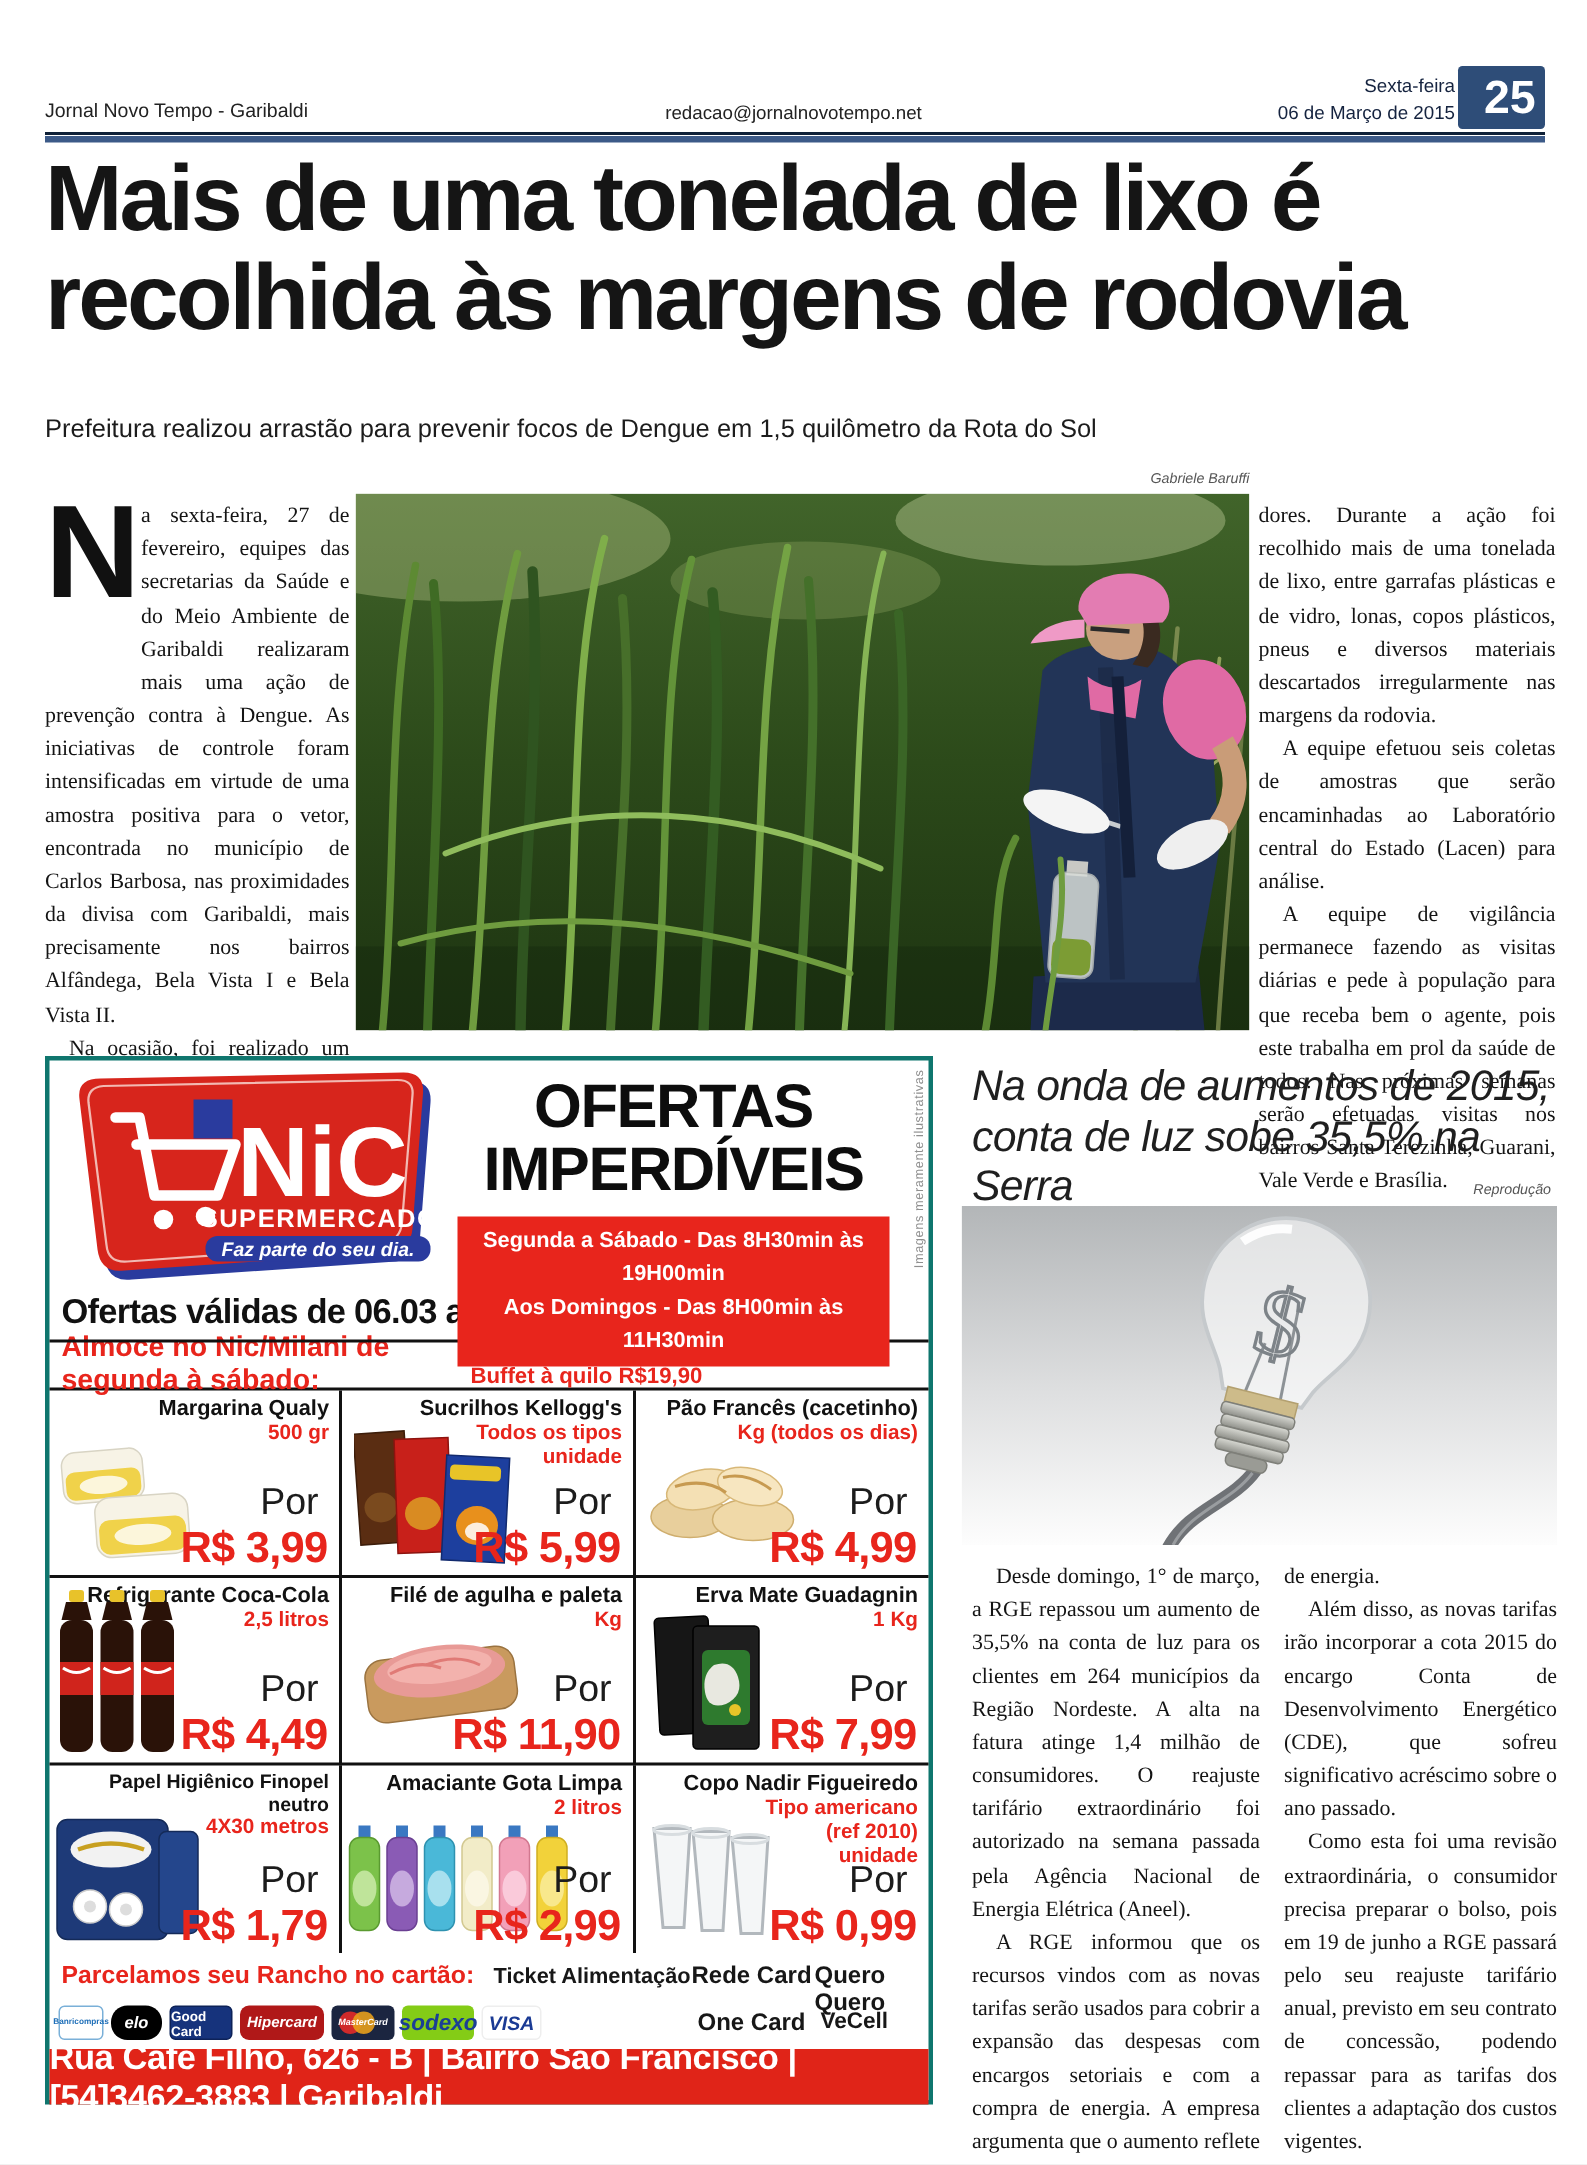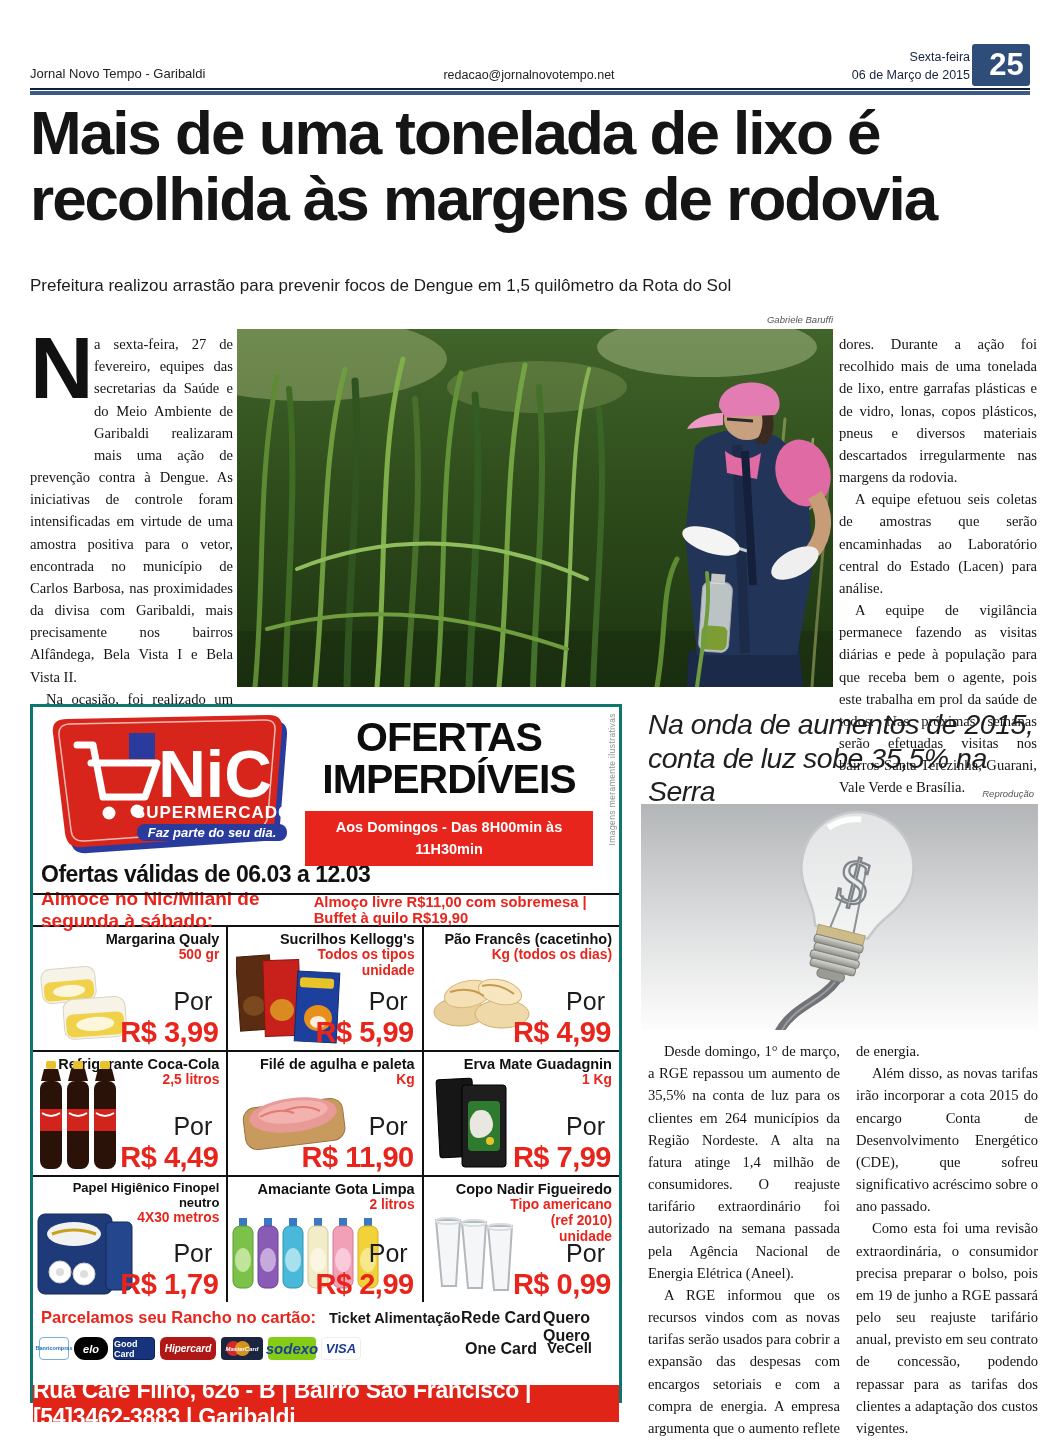--- a/index.html
+++ b/index.html
@@ -67,21 +67,21 @@
   .chip-good{width:42px;background:#16337c;color:#fff;font-size:9px;border:1px solid #0d2258;}
   .chip-hiper{width:56px;background:#b01818;color:#fff;font-size:10px;font-style:italic;border-radius:6px;}
   .chip-mc{width:42px;background:#1b2540;position:relative;color:#fff;font-size:6px;}
   .chip-mc .c1,.chip-mc .c2{position:absolute;top:4px;width:15px;height:15px;border-radius:50%;}
   .chip-mc .c1{left:5px;background:#d02a2a;}
   .chip-mc .c2{left:14px;background:#e8a01c;opacity:.9;}
   .chip-mc .mc-t{position:relative;z-index:1;font-style:italic;}
   .chip-sdx{width:48px;background:#84cc16;color:#1b3f94;font-size:15px;font-style:italic;}
   .chip-visa{width:40px;background:#fff;color:#1a3a94;font-size:13px;font-style:italic;border:1px solid #eee;}
   .ad-addr{height:37px;background:#e02418;color:#fff;display:flex;align-items:center;justify-content:center;
-           font-size:23px;font-weight:bold;letter-spacing:-.3px;margin-top:19px;}
+           font-size:23px;font-weight:bold;letter-spacing:-.3px;}
   
   .e-head{position:absolute;left:648px;top:708px;width:392px;font-size:28.5px;font-style:italic;
           color:#1f1f1f;line-height:1.18;letter-spacing:-.5px;}
   .e-credit{position:absolute;left:648px;top:788px;width:386px;text-align:right;}
   .e-img{position:absolute;left:641px;top:804px;width:397px;height:226px;overflow:hidden;}
   .e-c1{position:absolute;left:648px;top:1040px;width:192px;}
   .e-c2{position:absolute;left:856px;top:1040px;width:182px;}
 </style>
 </head>
 <body>
@@ -199,20 +199,21 @@
           <text x="178" y="86" font-size="66" font-weight="bold" fill="#fff" text-anchor="middle" font-family="Liberation Sans, sans-serif">NiC</text>
           <text x="176" y="107" font-size="17" fill="#fff" text-anchor="middle" letter-spacing="1" font-weight="bold" font-family="Liberation Sans, sans-serif">SUPERMERCADO</text>
           <rect x="100" y="113" width="150" height="17" rx="8" fill="#2a3b9e"></rect>
           <text x="175" y="126" font-size="13" fill="#fff" text-anchor="middle" font-style="italic" font-weight="bold" font-family="Liberation Sans, sans-serif">Faz parte do seu dia.</text>
         </svg>
       </div>
       <div class="validity">Ofertas válidas de 06.03 a 12.03</div>
       <div class="oft oft1">OFERTAS</div>
       <div class="oft oft2">IMPERDÍVEIS</div>
       <div class="hours">
+        <div>Segunda a Sábado - Das 8H30min às 19H00min</div>
         <div>Aos Domingos - Das 8H00min às 11H30min</div>
       </div>
       <div class="wm">Imagens meramente ilustrativas</div>
     </div>
 
     <div class="ad-lunch">
       <span class="lunch-l">Almoce no Nic/Milani de segunda à sábado:</span>
       <span class="lunch-r">Almoço livre R$11,00 com sobremesa | Buffet à quilo R$19,90</span>
     </div>
 

